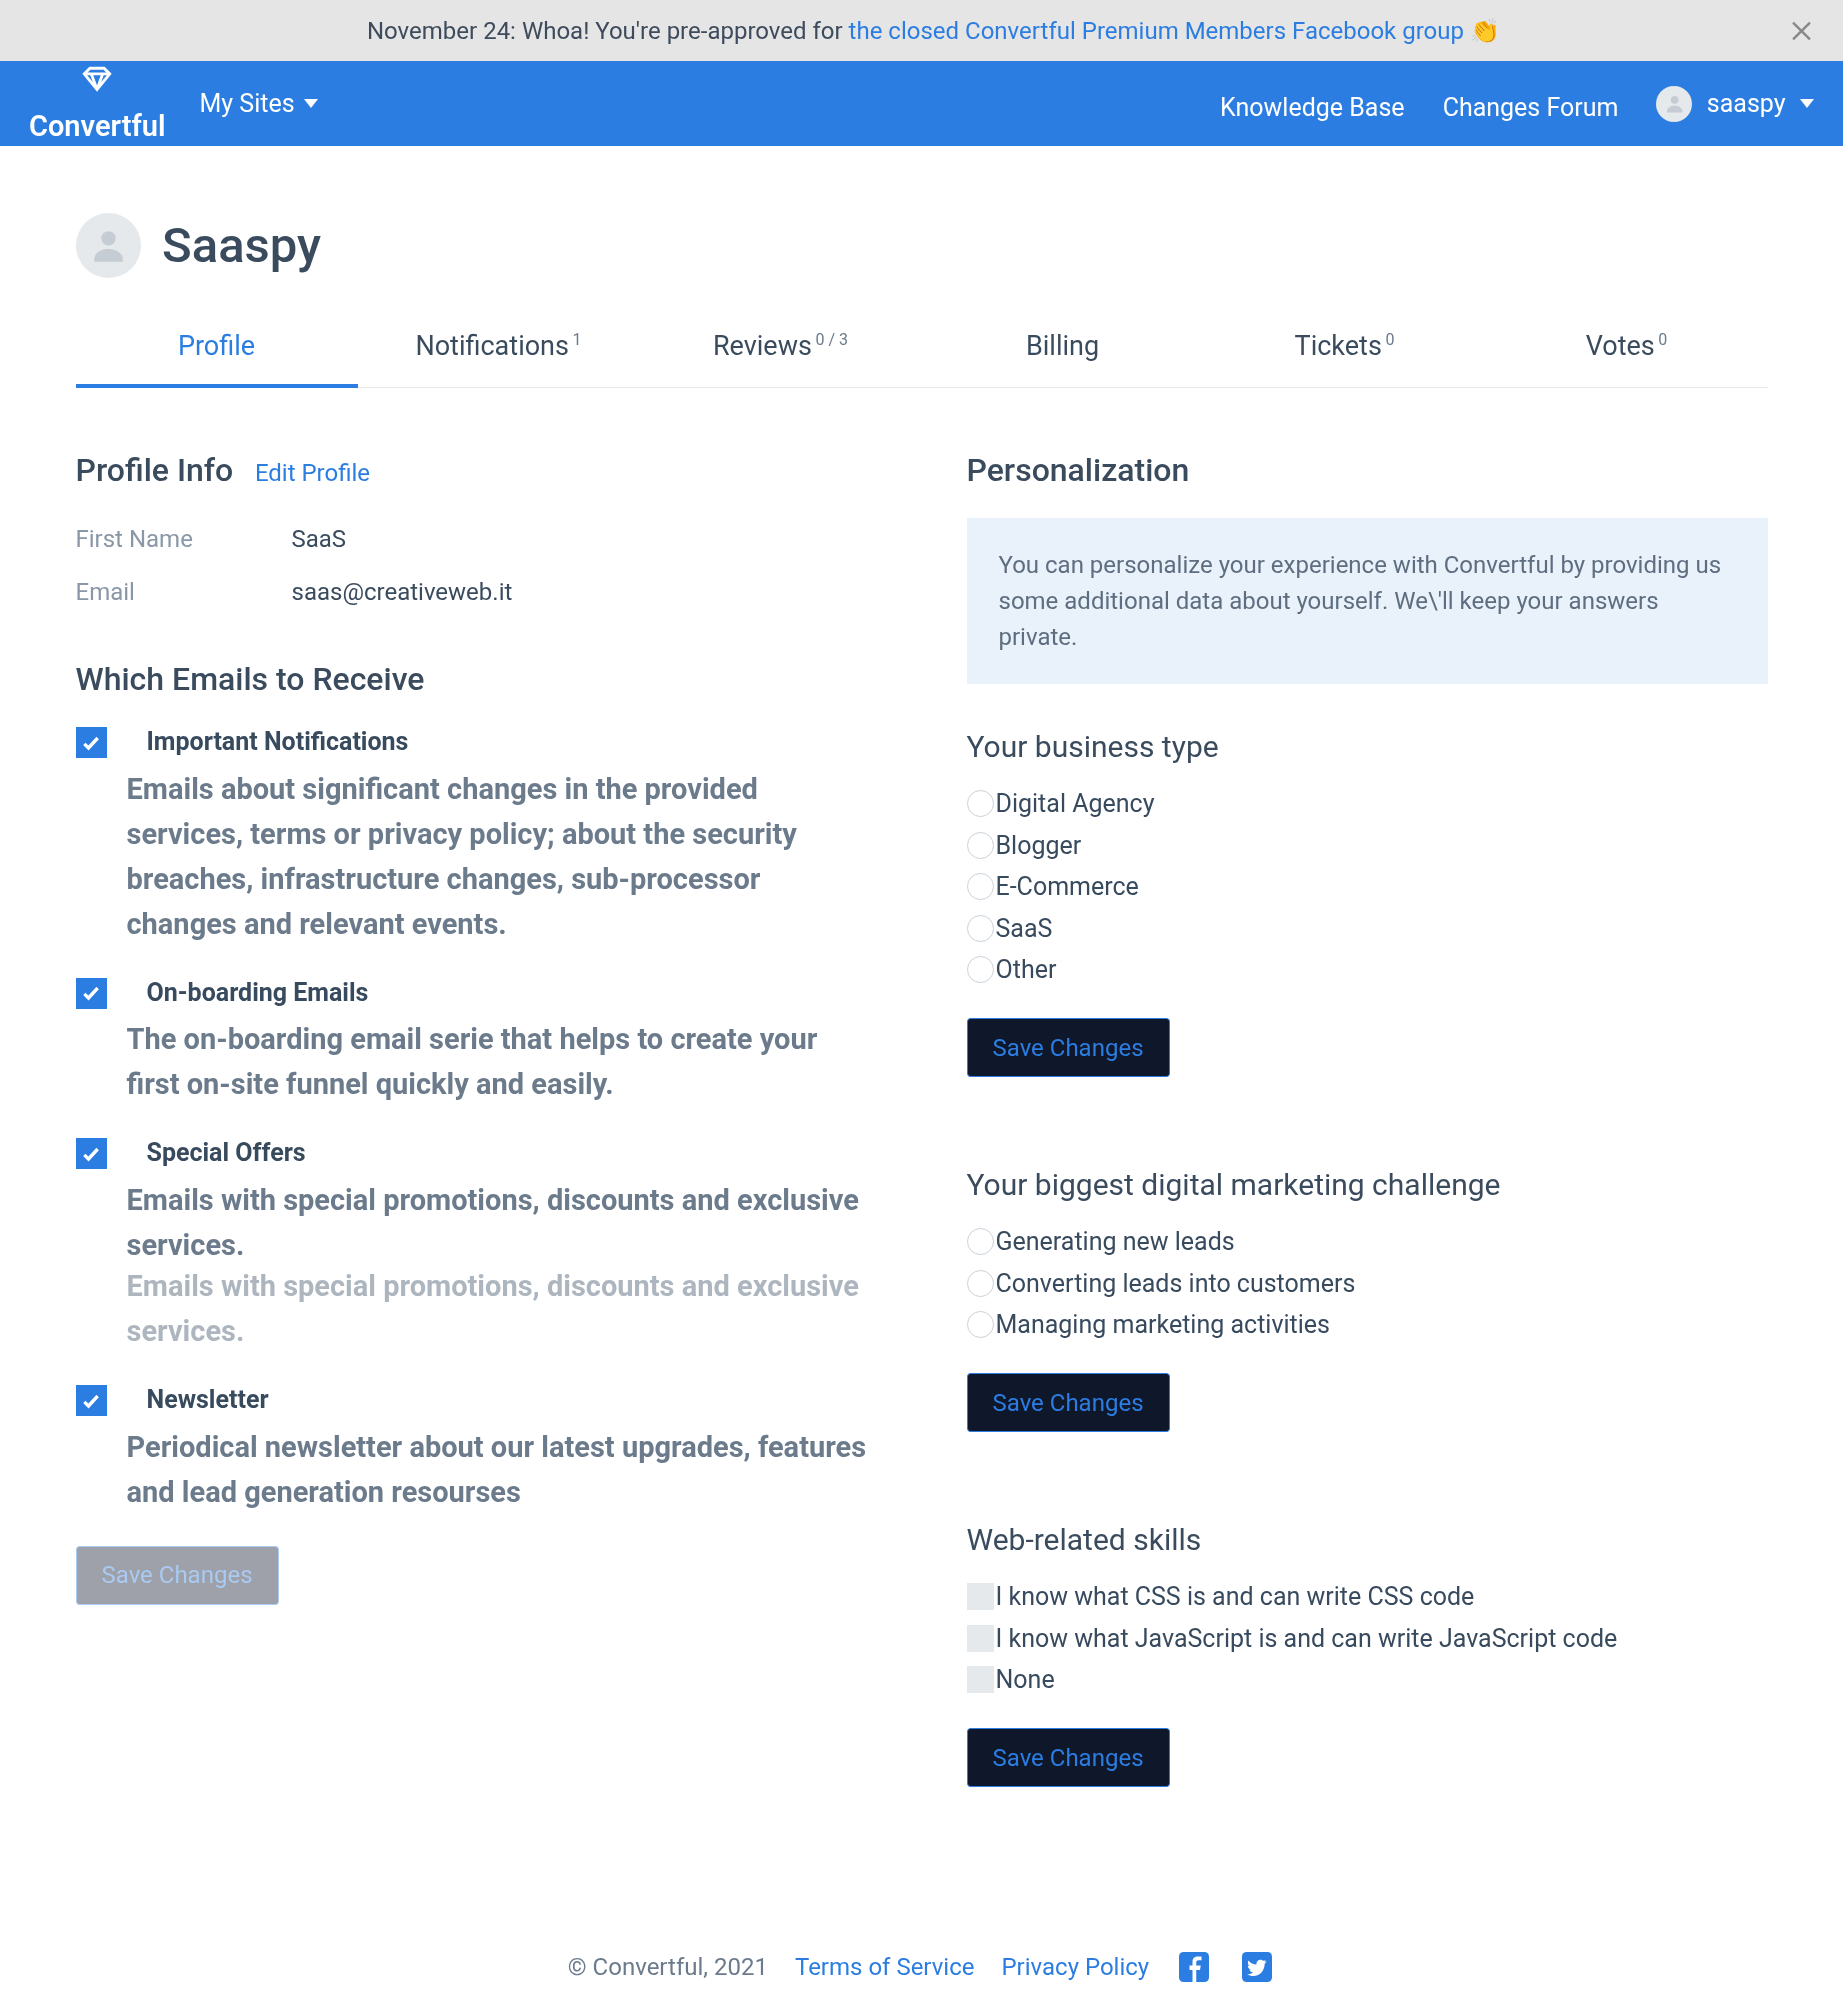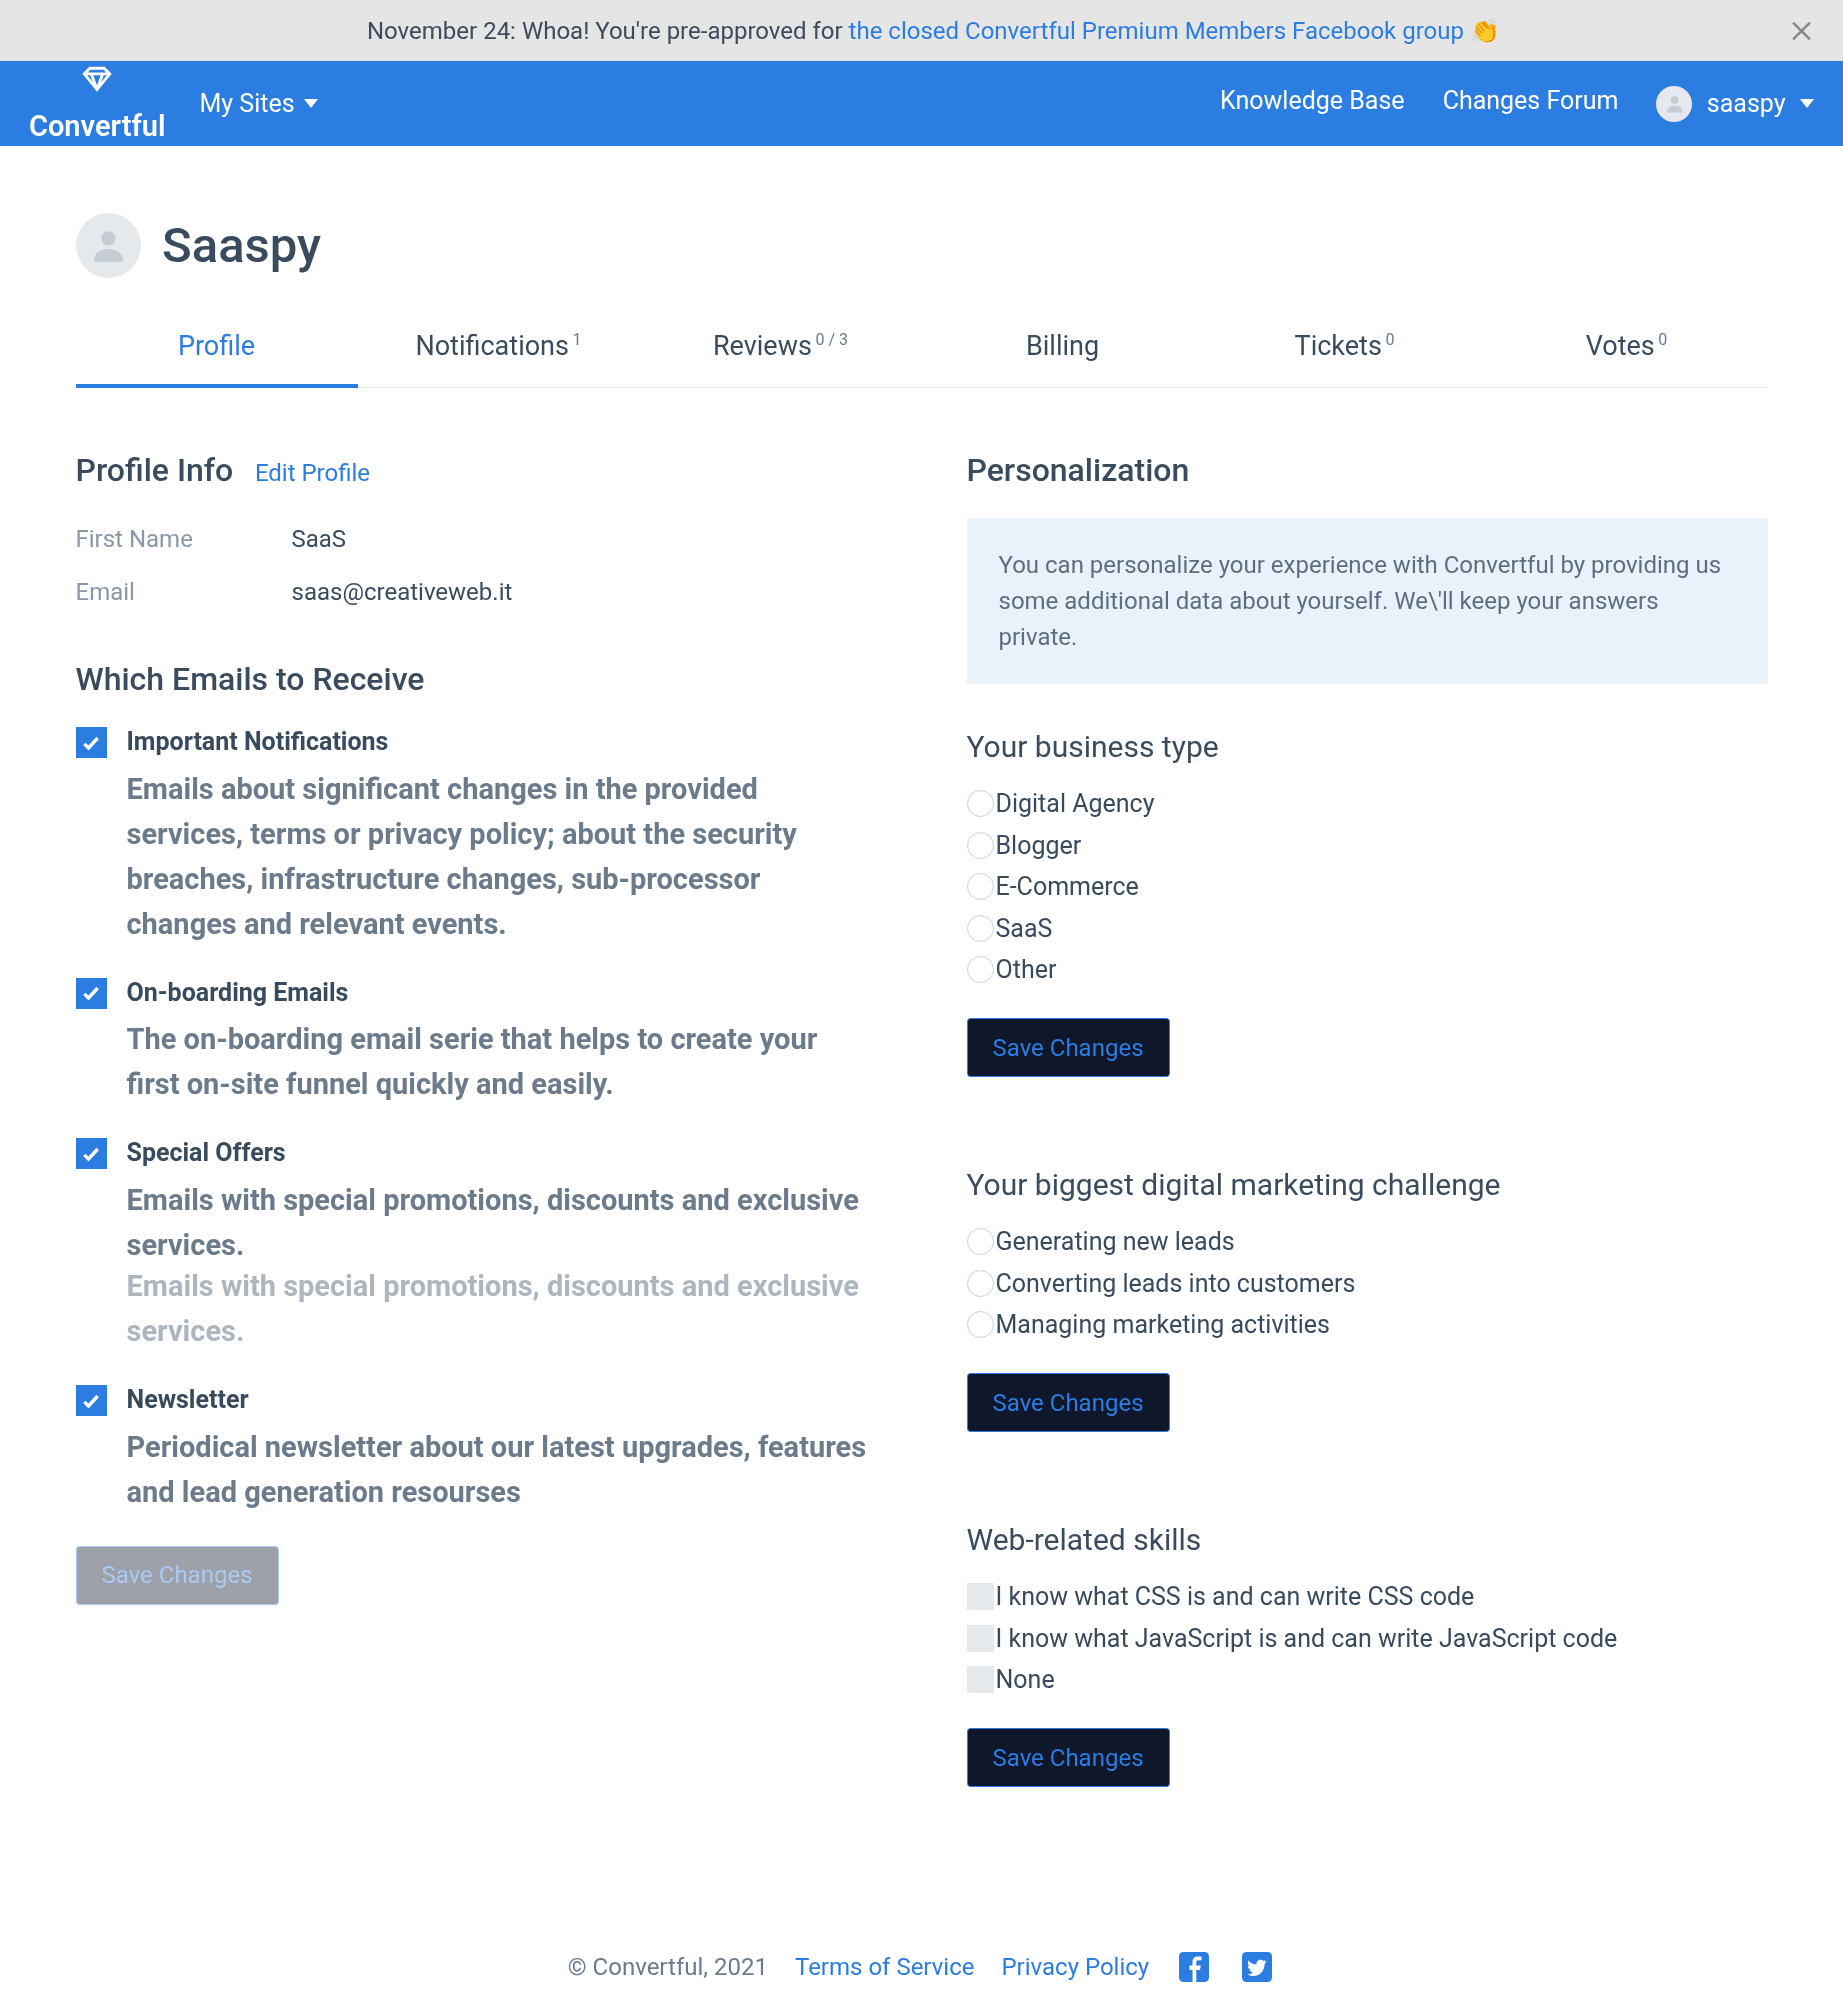--- a/index.html
+++ b/index.html
@@ -10,21 +10,21 @@
   .banner .banner-text { white-space: pre; }
   .banner .close { position: absolute; right: 27px; top: 50%; transform: translateY(-50%); cursor: pointer; color: #888; }
   .banner .close svg { width: 29px; height: 29px; display: block; }
 
   .nav { background: #2b7de1; color: #fff; height: 85px; display: flex; align-items: center; padding: 0 29px; font-size: 25px; }
   .nav-left { display: flex; align-items: center; gap: 34px; }
   .logo { display: flex; align-items: center; gap: 10.8px; font-size: 29px; font-weight: 600; flex-direction: column; }
   .logo svg { width: 34px; height: 34px; }
   .nav-item { display:flex; align-items:center; gap:9px; cursor: pointer; }
   .caret-down { width:0; height:0; border-left:7.2px solid transparent; border-right:7.2px solid transparent; border-top:9px solid #fff; }
-  .nav-right { margin-left:auto; display:flex; align-items:flex-start; gap:38px; }
+  .nav-right { margin-left:auto; display:flex; align-items:flex-end; gap:38px; }
   .nav-link { color:#fff; }
   .nav-user { display:flex; align-items:center; gap:14.4px; cursor:pointer; }
   .nav-avatar { width:36px; height:36px; border-radius:50%; background:#e6e9ec; display:flex; align-items:center; justify-content:center; }
   .nav-avatar svg { width:23.4px; height:23.4px; color:#fff; }
 
   .page { max-width: 1692px; margin: 0 auto; padding: 67px 0 0 0; }
   .user-header { display:flex; align-items:center; gap:21.6px; padding-left:0; margin-left:0; }
   .user-avatar-large { width:65px; height:65px; border-radius:50%; background:#e6e9ec; display:flex; align-items:center; justify-content:center; margin-left:0; }
   .user-avatar-large svg { width:43px; height:43px; color:#c5ccd3; }
   .user-name { font-size: 49px; font-weight:500; color:#3b4b5e; }
@@ -48,21 +48,21 @@
   .info-row { display:flex; margin-bottom:25px; font-size:24px; }
   .info-label { width:216px; color:#8a97a6; }
   .info-value { color:#3b4b5e; }
 
   .emails-section { margin-top:54px; }
 
   .check-item { display:flex; align-items:flex-start; gap:20px; margin-bottom:31px; }
   .check-item.overlap { margin-top:-12.6px; }
   .checkbox { width:31px; height:31px; background:#2b7de1; display:flex; align-items:center; justify-content:center; flex-shrink:0; cursor:pointer; }
   .checkbox svg { width:20px; height:20px; color:#fff; }
-  .check-body .check-title { font-size:25px; font-weight:bold; color:#384a5e; margin-bottom:10.8px; }
+  .check-body .check-title { font-size:25px; font-weight:bold; color:#384a5e; margin-bottom:10.8px;margin-left:20px; }
   .check-body .check-desc { font-size:29px; color:#6b7b8c; line-height:1.55;font-weight:bold; }
 
   .btn { display:inline-block; border:1.8px solid #2b7de1; color:#2b7de1; background:#0f172a; font-size:24px; padding:14.4px 25px; cursor:pointer; border-radius:3.6px; font-family:inherit; }
   .btn.disabled { opacity:0.4; cursor:default; }
 
   .notice-box { background:#e9f1fb; padding:29px 32px; font-size:24px; color:#5e6e80; line-height:1.5; margin-bottom:45px; }
 
   .radio-group, .check-group { margin-bottom:34px; }
   .radio-item, .chk-item { display:flex; align-items:center; gap:2px; margin-bottom:12.6px; font-size:25px; color:#384a5e; cursor:pointer; }
   .radio { width:27px; height:27px; border:1.8px solid #c9d1d9; border-radius:50%; background:#fff; flex-shrink:0; }

